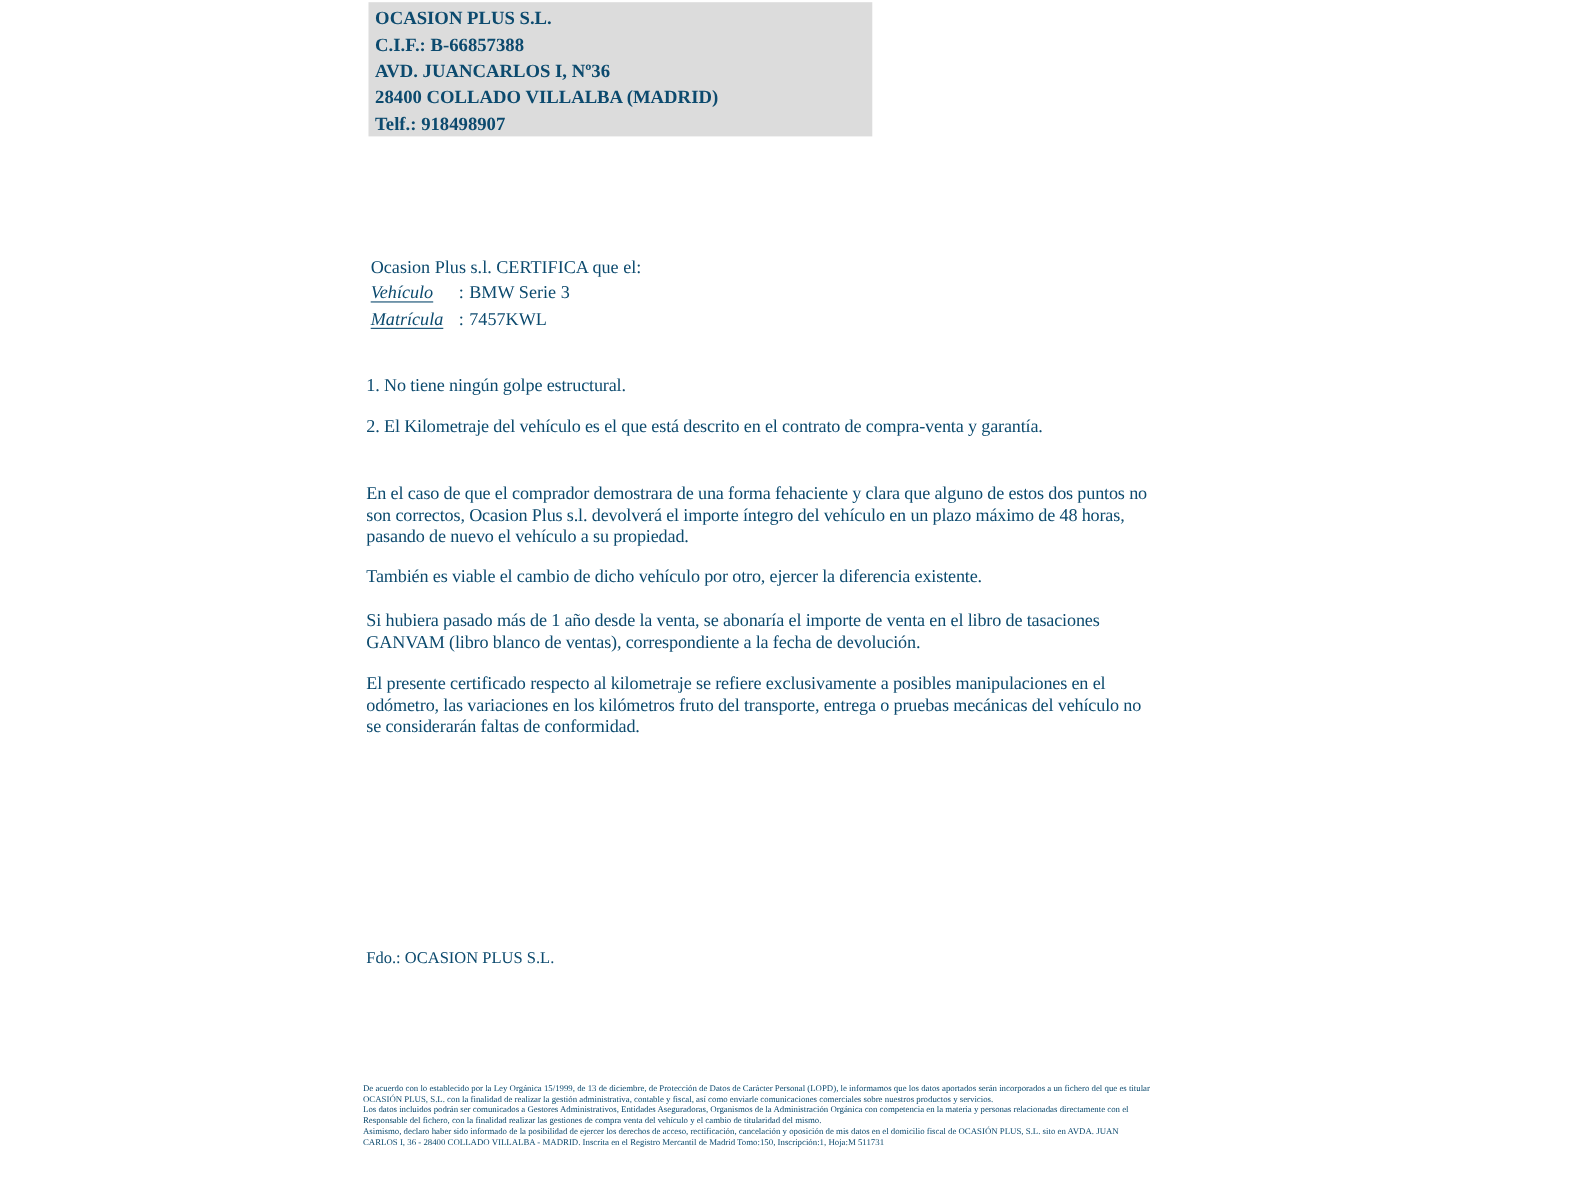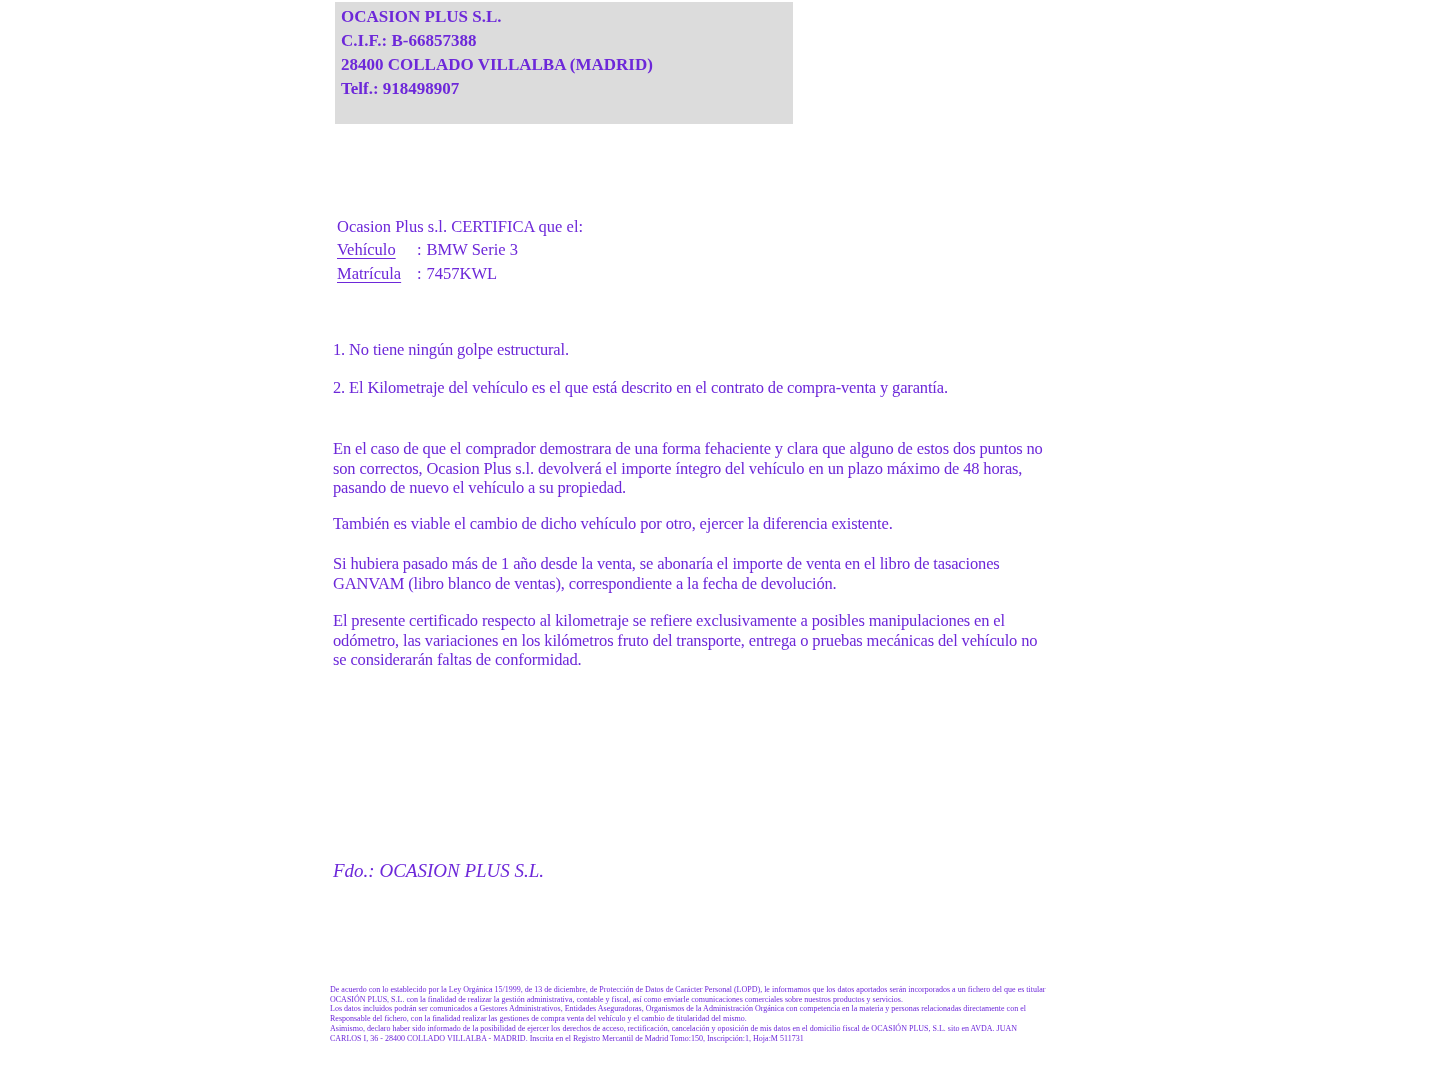--- a/index.html
+++ b/index.html
@@ -9,21 +9,21 @@
     width: 1440px;
     height: 1080px;
     overflow: hidden;
   }
   .page {
     position: relative;
     width: 1440px;
     height: 1080px;
     background: #ffffff;
     font-family: "Liberation Serif", "DejaVu Serif", serif;
-    color: #6d28d9;
+    color: #0c4a6e;
   }
   .header-box {
     position: absolute;
     left: 335px;
     top: 2px;
     width: 458px;
     height: 122px;
     background: #dcdcdc;
     padding: 3px 0 0 6px;
     box-sizing: border-box;
@@ -38,29 +38,30 @@
     position: absolute;
     left: 681px;
     top: 171px;
     font-size: 16.5px;
     line-height: 20px;
     white-space: nowrap;
   }
   .certify {
     position: absolute;
     left: 337px;
-    top: 215px;
+    top: 231px;
     font-size: 16.5px;
     line-height: 23.3px;
   }
   .certify .field-label {
     display: inline-block;
     width: 80px;
     text-decoration: underline;
     text-underline-offset: 3px;
+    font-style: italic;
   }
   .certify .field-sep { margin-right: 5px; }
   .point {
     position: absolute;
     left: 333px;
     font-size: 16.5px;
     line-height: 20px;
     white-space: nowrap;
     letter-spacing: -0.15px;
     margin-top: 16px;
@@ -70,43 +71,43 @@
     left: 333px;
     font-size: 16.5px;
     line-height: 19.6px;
     letter-spacing: -0.15px;
   }
   .para .pline { white-space: nowrap; }
   .signature {
     position: absolute;
     left: 333px;
     top: 861px;
-    font-size: 19px;
+    font-size: 15px;
     line-height: 20px;
     white-space: nowrap;
-    font-style: italic;
   }
   .legal {
     position: absolute;
     left: 330px;
     top: 985px;
     font-size: 8px;
     line-height: 9.7px;
     letter-spacing: 0;
   }
   .legal .lline { white-space: nowrap; }
 </style>
 </head>
 <body>
 
 <div class="page">
 
   <div class="header-box">
     <div class="hline">OCASION PLUS S.L.</div>
     <div class="hline">C.I.F.: B-66857388</div>
+    <div class="hline">AVD. JUANCARLOS I, Nº36</div>
     <div class="hline">28400 COLLADO VILLALBA (MADRID)</div>
     <div class="hline">Telf.: 918498907</div>
   </div>
 
 
   <div class="certify">
     <div>Ocasion Plus s.l. CERTIFICA que el:</div>
     <div>
       <span class="field-label">Vehículo</span><span class="field-sep">:</span><span>BMW Serie 3</span>
     </div>

